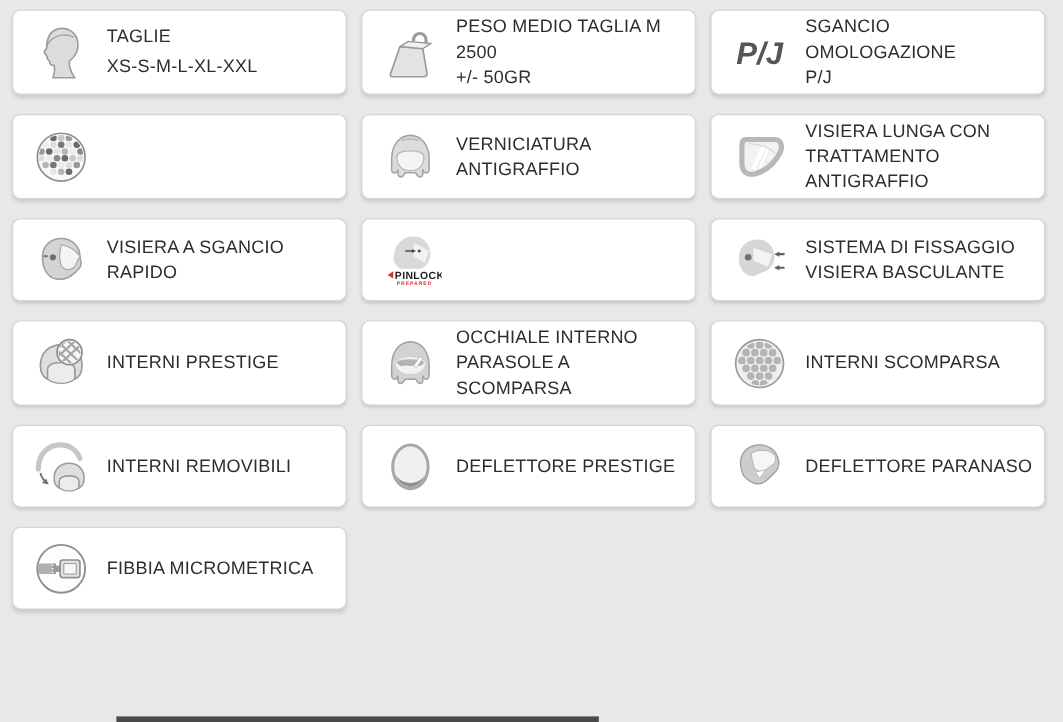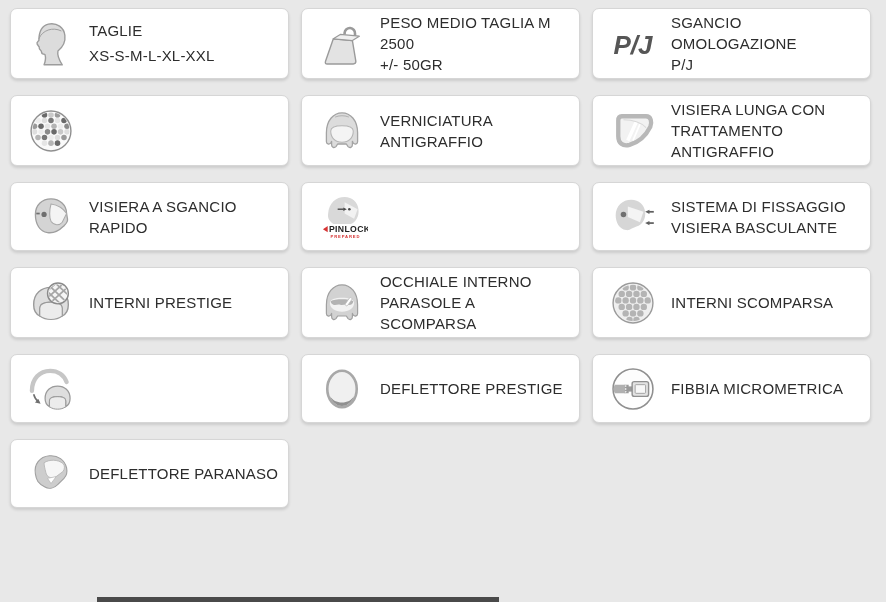--- a/index.html
+++ b/index.html
@@ -266,52 +266,53 @@
       <svg width="52" height="52" viewBox="0 0 60 60">
         <path d="M8 32 C8 18 17 9 29 9 C38 9 45 14 48 22" fill="none" stroke="#c6c6c6" stroke-width="5" stroke-linecap="round"></path>
         <path d="M10 36 C11 40 13 43 16 45" fill="none" stroke="#6f6f6f" stroke-width="1.8"></path>
         <polygon points="18,47 11.5,45.5 15.5,41.5" fill="#6f6f6f"></polygon>
         <g transform="translate(16,18) scale(0.72)">
           <path d="M10 32 C10 19 19 12 30 12 C41 12 50 19 50 32 C50 39 47 43 43 45 L43 36 C43 31 38 29 30 29 C22 29 17 31 17 36 L17 45 C13 43 10 39 10 32 Z" fill="#dedede" stroke="#9a9a9a" stroke-width="2"></path>
           <path d="M17 45 L17 36 C17 31 22 29 30 29 C38 29 43 31 43 36 L43 45 C39 48 35 49 30 49 C25 49 21 48 17 45 Z" fill="#ececec" stroke="#9a9a9a" stroke-width="1.6"></path>
         </g>
       </svg>
     </span>
+    <span class="label">INTERNI REMOVIBILI</span>
   </div>
 
   <div class="card">
     <span class="icon">
       <svg width="52" height="52" viewBox="0 0 60 60">
         <ellipse cx="30" cy="30" rx="17" ry="21" fill="#f0f0f0" stroke="#a8a8a8" stroke-width="3"></ellipse>
         <path d="M16 38 C19 46 25 49.5 30 49.5 C35 49.5 41 46 44 38 C41 43 36 45.5 30 45.5 C24 45.5 19 43 16 38 Z" fill="#909090"></path>
       </svg>
     </span>
     <span class="label">DEFLETTORE PRESTIGE</span>
+  </div>
+
+  <div class="card">
+    <span class="icon">
+      <svg width="52" height="52" viewBox="0 0 60 60">
+        <path d="M12 30 C10 19 17 10 28 9 C38 8 46 14 48 23 C49 28 48 32 45 35 L38 42 C34 46 28 48 23 45 C15 41 13 37 12 30 Z" fill="#cdcdcd" stroke="#a0a0a0" stroke-width="1.3"></path>
+        <path d="M22 17 C28 13 38 13 44 18 C46 20 46 24 44 27 L36 33 C31 36 25 34 24 28 C23 24 22 20 22 17 Z" fill="#f6f6f6" stroke="#b5b5b5" stroke-width="1"></path>
+        <path d="M26 35 L36 33 L30 41 Z" fill="#ffffff" stroke="#b5b5b5" stroke-width="0.8"></path>
+      </svg>
+    </span>
+    <span class="label">DEFLETTORE PARANASO</span>
   </div>
 
   <div class="card">
     <span class="icon">
       <svg width="52" height="52" viewBox="0 0 60 60">
         <circle cx="30" cy="30" r="23" fill="#fdfdfd" stroke="#8f8f8f" stroke-width="1.8"></circle>
         <path d="M9 25 q-3 5 0 10 l12 0 0-10 z" fill="#b0b0b0"></path>
         <path d="M20 25 l3 1.6 -3 1.7 3 1.7 -3 1.7 3 1.6 -3 1.7 5 0 0-10 z" fill="#9a9a9a"></path>
         <rect x="24" y="27" width="9" height="6" fill="#9a9a9a"></rect>
         <rect x="29" y="21.5" width="19" height="17" rx="2.5" fill="#e2e2e2" stroke="#8f8f8f" stroke-width="1.6"></rect>
         <rect x="32.5" y="25" width="12" height="10" rx="1" fill="#f7f7f7" stroke="#9a9a9a" stroke-width="1"></rect>
       </svg>
     </span>
     <span class="label">FIBBIA MICROMETRICA</span>
   </div>
 
-  <div class="card">
-    <span class="icon">
-      <svg width="52" height="52" viewBox="0 0 60 60">
-        <path d="M12 30 C10 19 17 10 28 9 C38 8 46 14 48 23 C49 28 48 32 45 35 L38 42 C34 46 28 48 23 45 C15 41 13 37 12 30 Z" fill="#cdcdcd" stroke="#a0a0a0" stroke-width="1.3"></path>
-        <path d="M22 17 C28 13 38 13 44 18 C46 20 46 24 44 27 L36 33 C31 36 25 34 24 28 C23 24 22 20 22 17 Z" fill="#f6f6f6" stroke="#b5b5b5" stroke-width="1"></path>
-        <path d="M26 35 L36 33 L30 41 Z" fill="#ffffff" stroke="#b5b5b5" stroke-width="0.8"></path>
-      </svg>
-    </span>
-    <span class="label">DEFLETTORE PARANASO</span>
-  </div>
-
 </div>
 
 <div class="bottom-bar"></div>
 
 </body></html>

